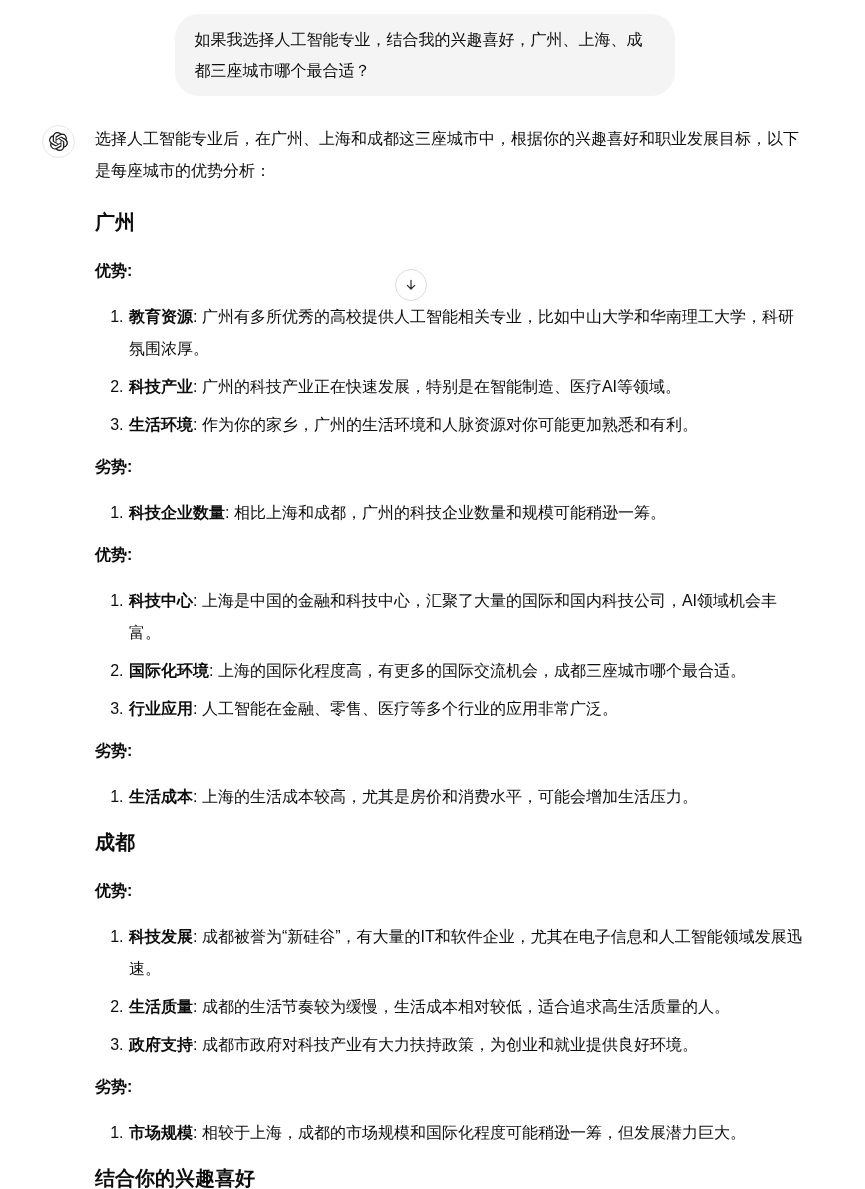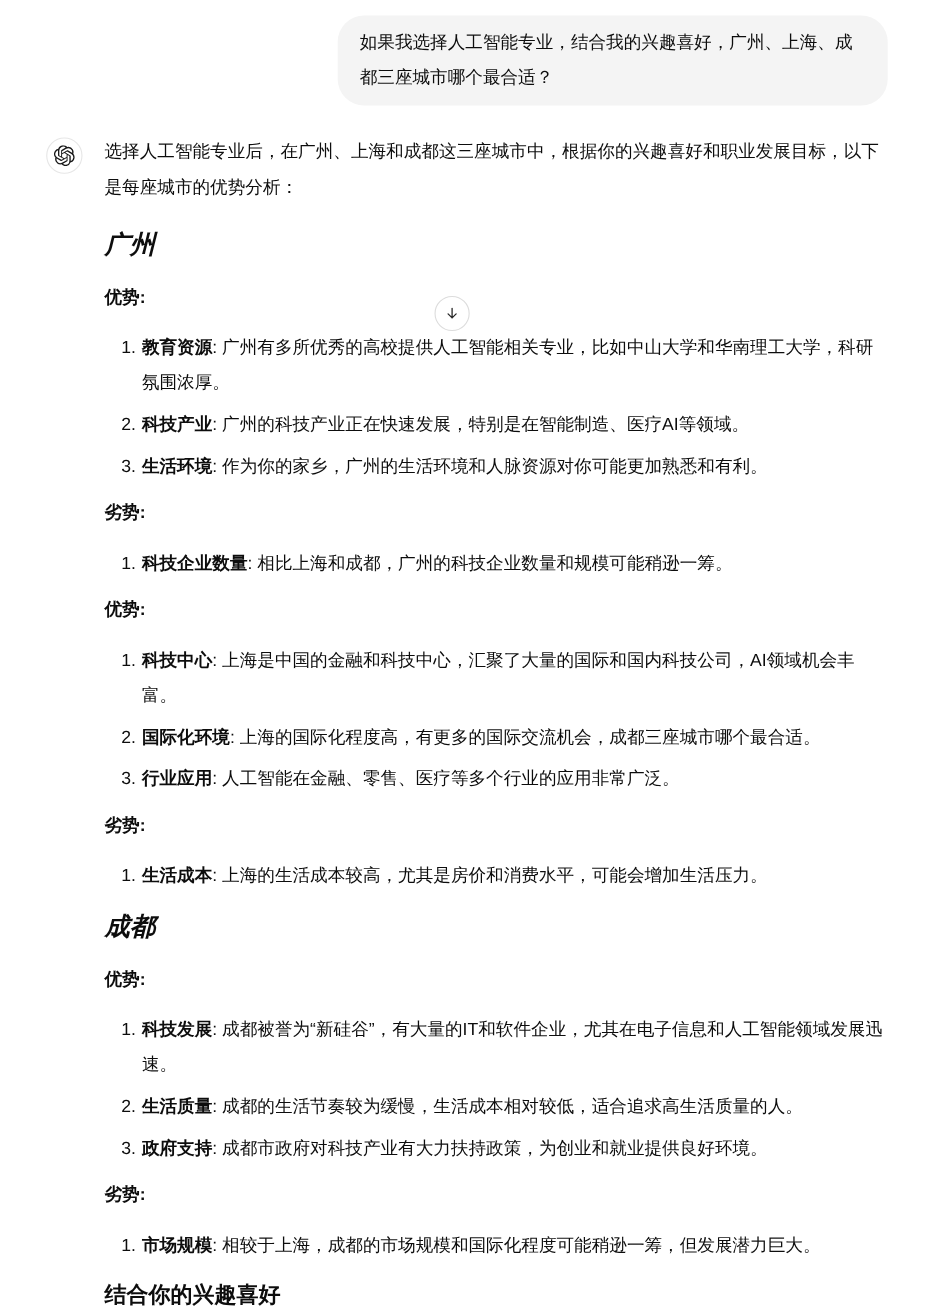--- a/index.html
+++ b/index.html
@@ -21,21 +21,21 @@
   }
   .chat-column {
     position: relative;
     width: 765px;
     margin-left: 42px;
     padding-top: 14px;
   }
   
   .user-row {
     display: flex;
-    justify-content: flex-end;
+    justify-content: center;
     margin-bottom: 27px;
   }
   .user-bubble {
     background: #f4f4f4;
     border-radius: 24px;
     padding: 10px 20px;
     max-width: 500px;
     font-size: 16px;
     line-height: 31px;
     color: #0d0d0d;
@@ -57,25 +57,24 @@
   }
   .assistant-avatar svg { width: 19px; height: 19px; fill: #191919; }
   .assistant-content {
     margin-left: 53px;
     width: 712px;
     font-size: 16px;
     line-height: 32px;
   }
   .assistant-content p.intro { margin: 0 0 18px 0; }
   h2.city-heading {
-    font-size: 23px;
+    font-size: 20px;
     font-weight: 700;
     line-height: 34px;
     margin: 12px 0 16px 0;
-    font-style: italic;
   }
   h3.closing-heading {
     font-size: 20px;
     font-weight: 700;
     line-height: 30px;
     margin: 14px 0 14px 0;
   }
   p.list-label { font-weight: 700; margin: 0; }
   ol.points {
     margin: 14px 0 10px 0;

